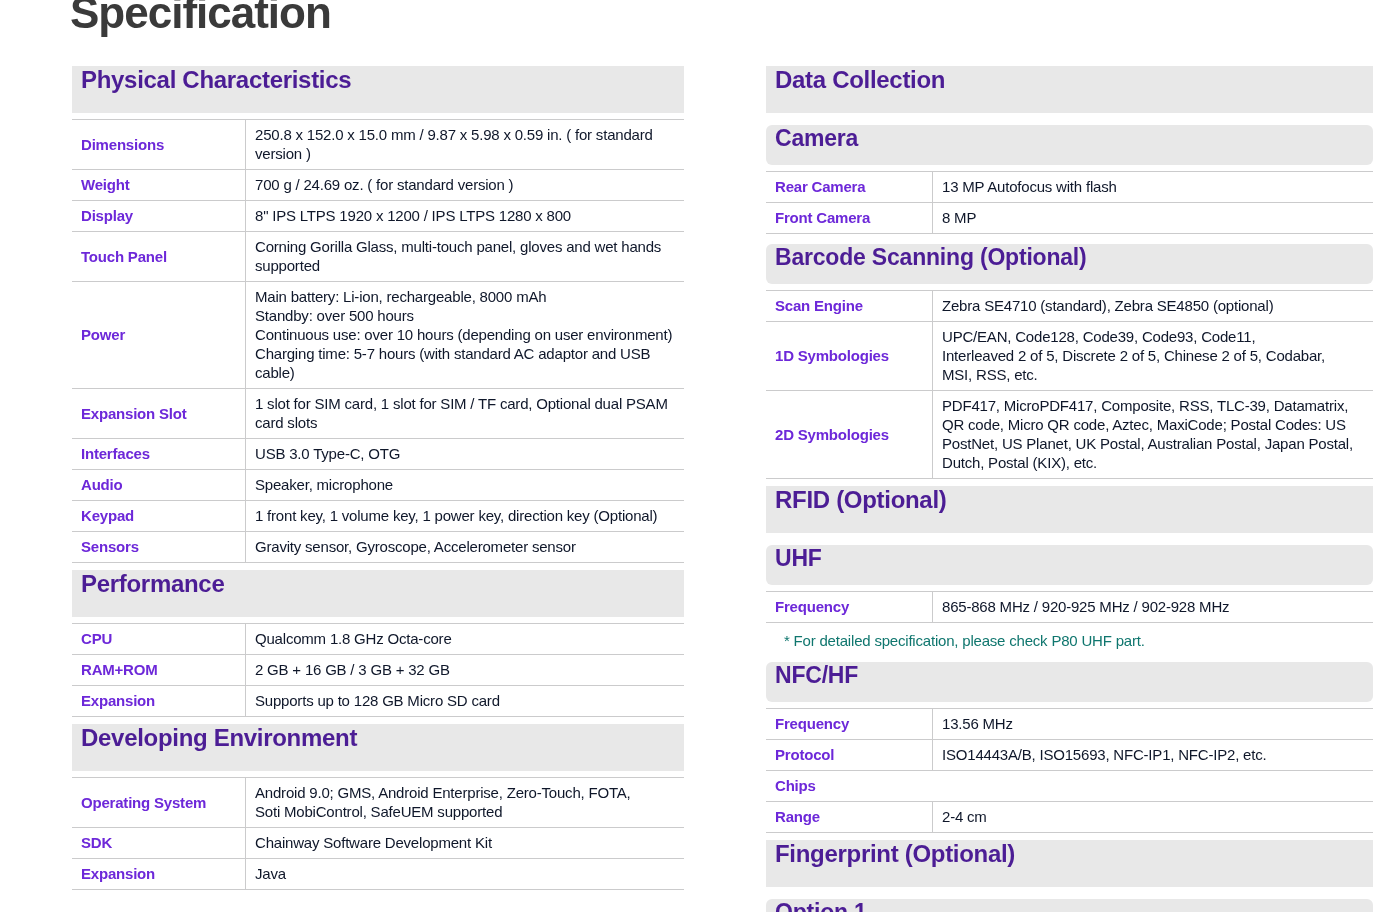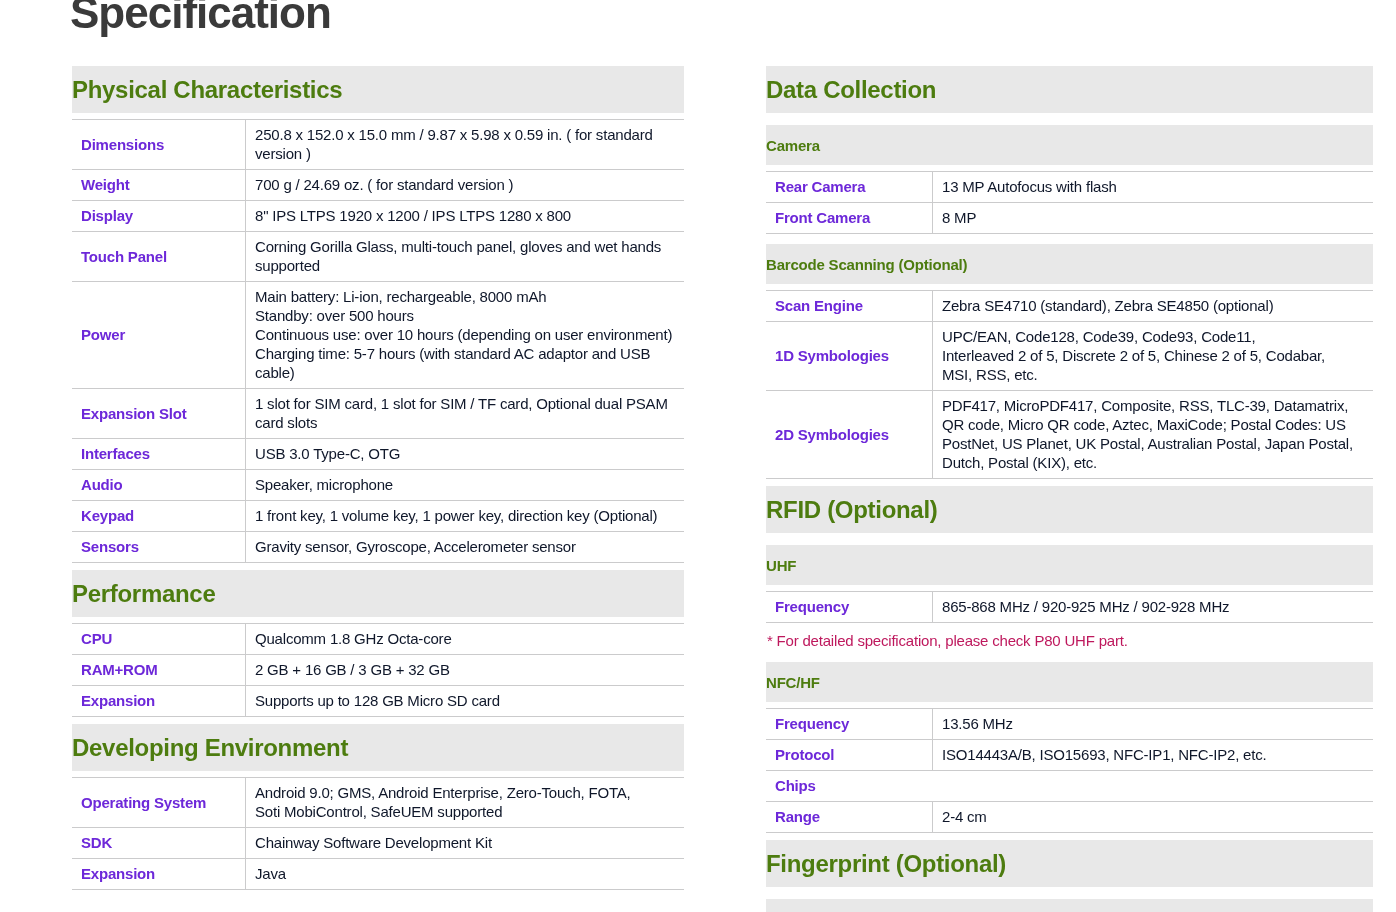--- a/index.html
+++ b/index.html
@@ -19,26 +19,27 @@
     font-weight: 800;
     letter-spacing: -1px;
     color: #3a3a3a;
   }
   .col { position: absolute; top: 66px; }
   .col-left  { left: 72px;  width: 612px; }
   .col-right { left: 766px; width: 607px; }
 
   .h1band, .h2band {
     background: #e8e8e8;
-    display: flex; align-items: center;
-    color: #4d7c0f;
+    display: flex; align-items: flex-start;
+    padding-left: 9px;
+    color: #4c1d95;
     font-weight: 700;
   }
   .h1band { height: 47px; font-size: 24px; margin-top: 7px; letter-spacing: -0.3px; }
-  .h2band { height: 40px; font-size: 15px; margin-top: 12px; letter-spacing: -0.2px; }
+  .h2band { height: 40px; font-size: 23px; margin-top: 12px; letter-spacing: -0.2px; border-radius: 6px; }
   .col > :first-child { margin-top: 0; }
   .rows + .h2band { margin-top: 10px; }
 
   .rows { margin-top: 6px; border-top: 1px solid #cbcbcc; }
   .row {
     display: flex;
     align-items: center;
     border-bottom: 1px solid #cbcbcc;
   }
   .cell {
@@ -57,25 +58,25 @@
   .value {
     flex: 1 1 auto;
     border-left: 1px solid #cbcbcc;
     padding-right: 6px;
     white-space: pre-line;
     color: #0f172a;
     align-self: stretch;
     display: flex; flex-direction: column; justify-content: center;
   }
   .footnote {
-    margin: 8px 0 0 1px;
+    margin: 8px 0 0 18px;
     font-size: 15px;
     line-height: 19px;
     letter-spacing: -0.2px;
-    color: #be185d;
+    color: #0f766e;
   }
 </style>
 </head>
 <body>
 
 <div class="page-title">Specification</div>
 
 <div class="col col-left">
 
   <div class="h1band">

